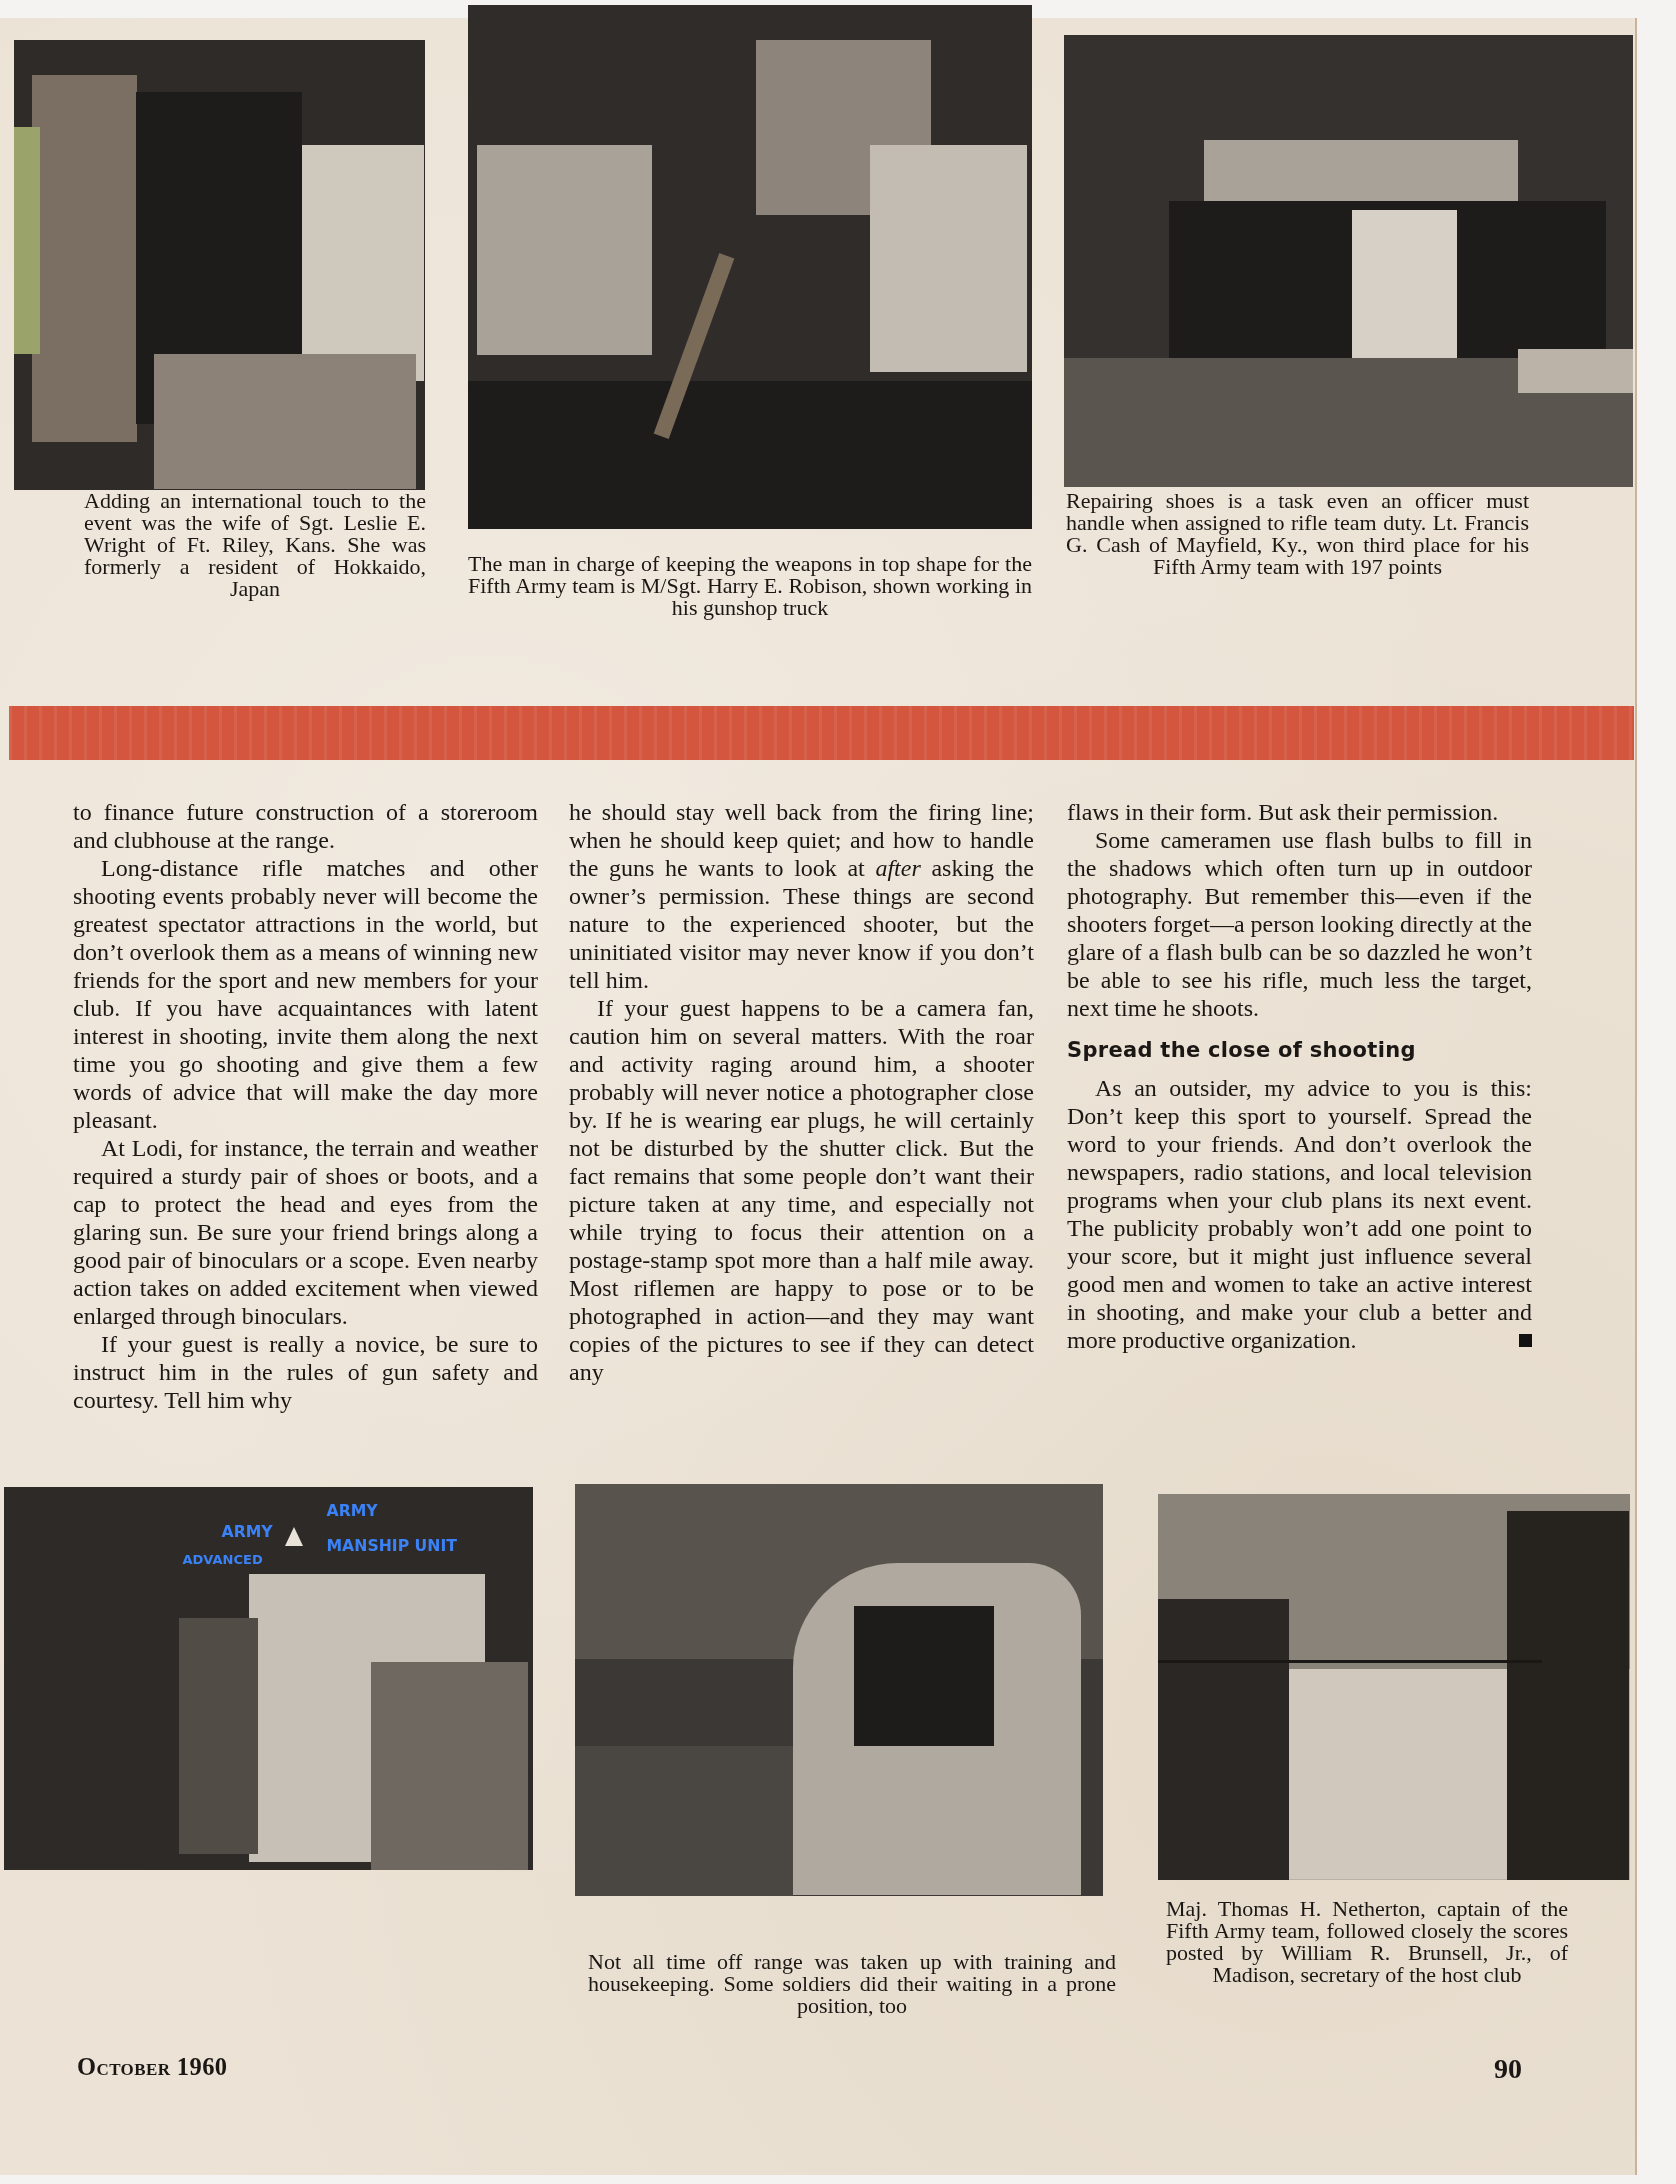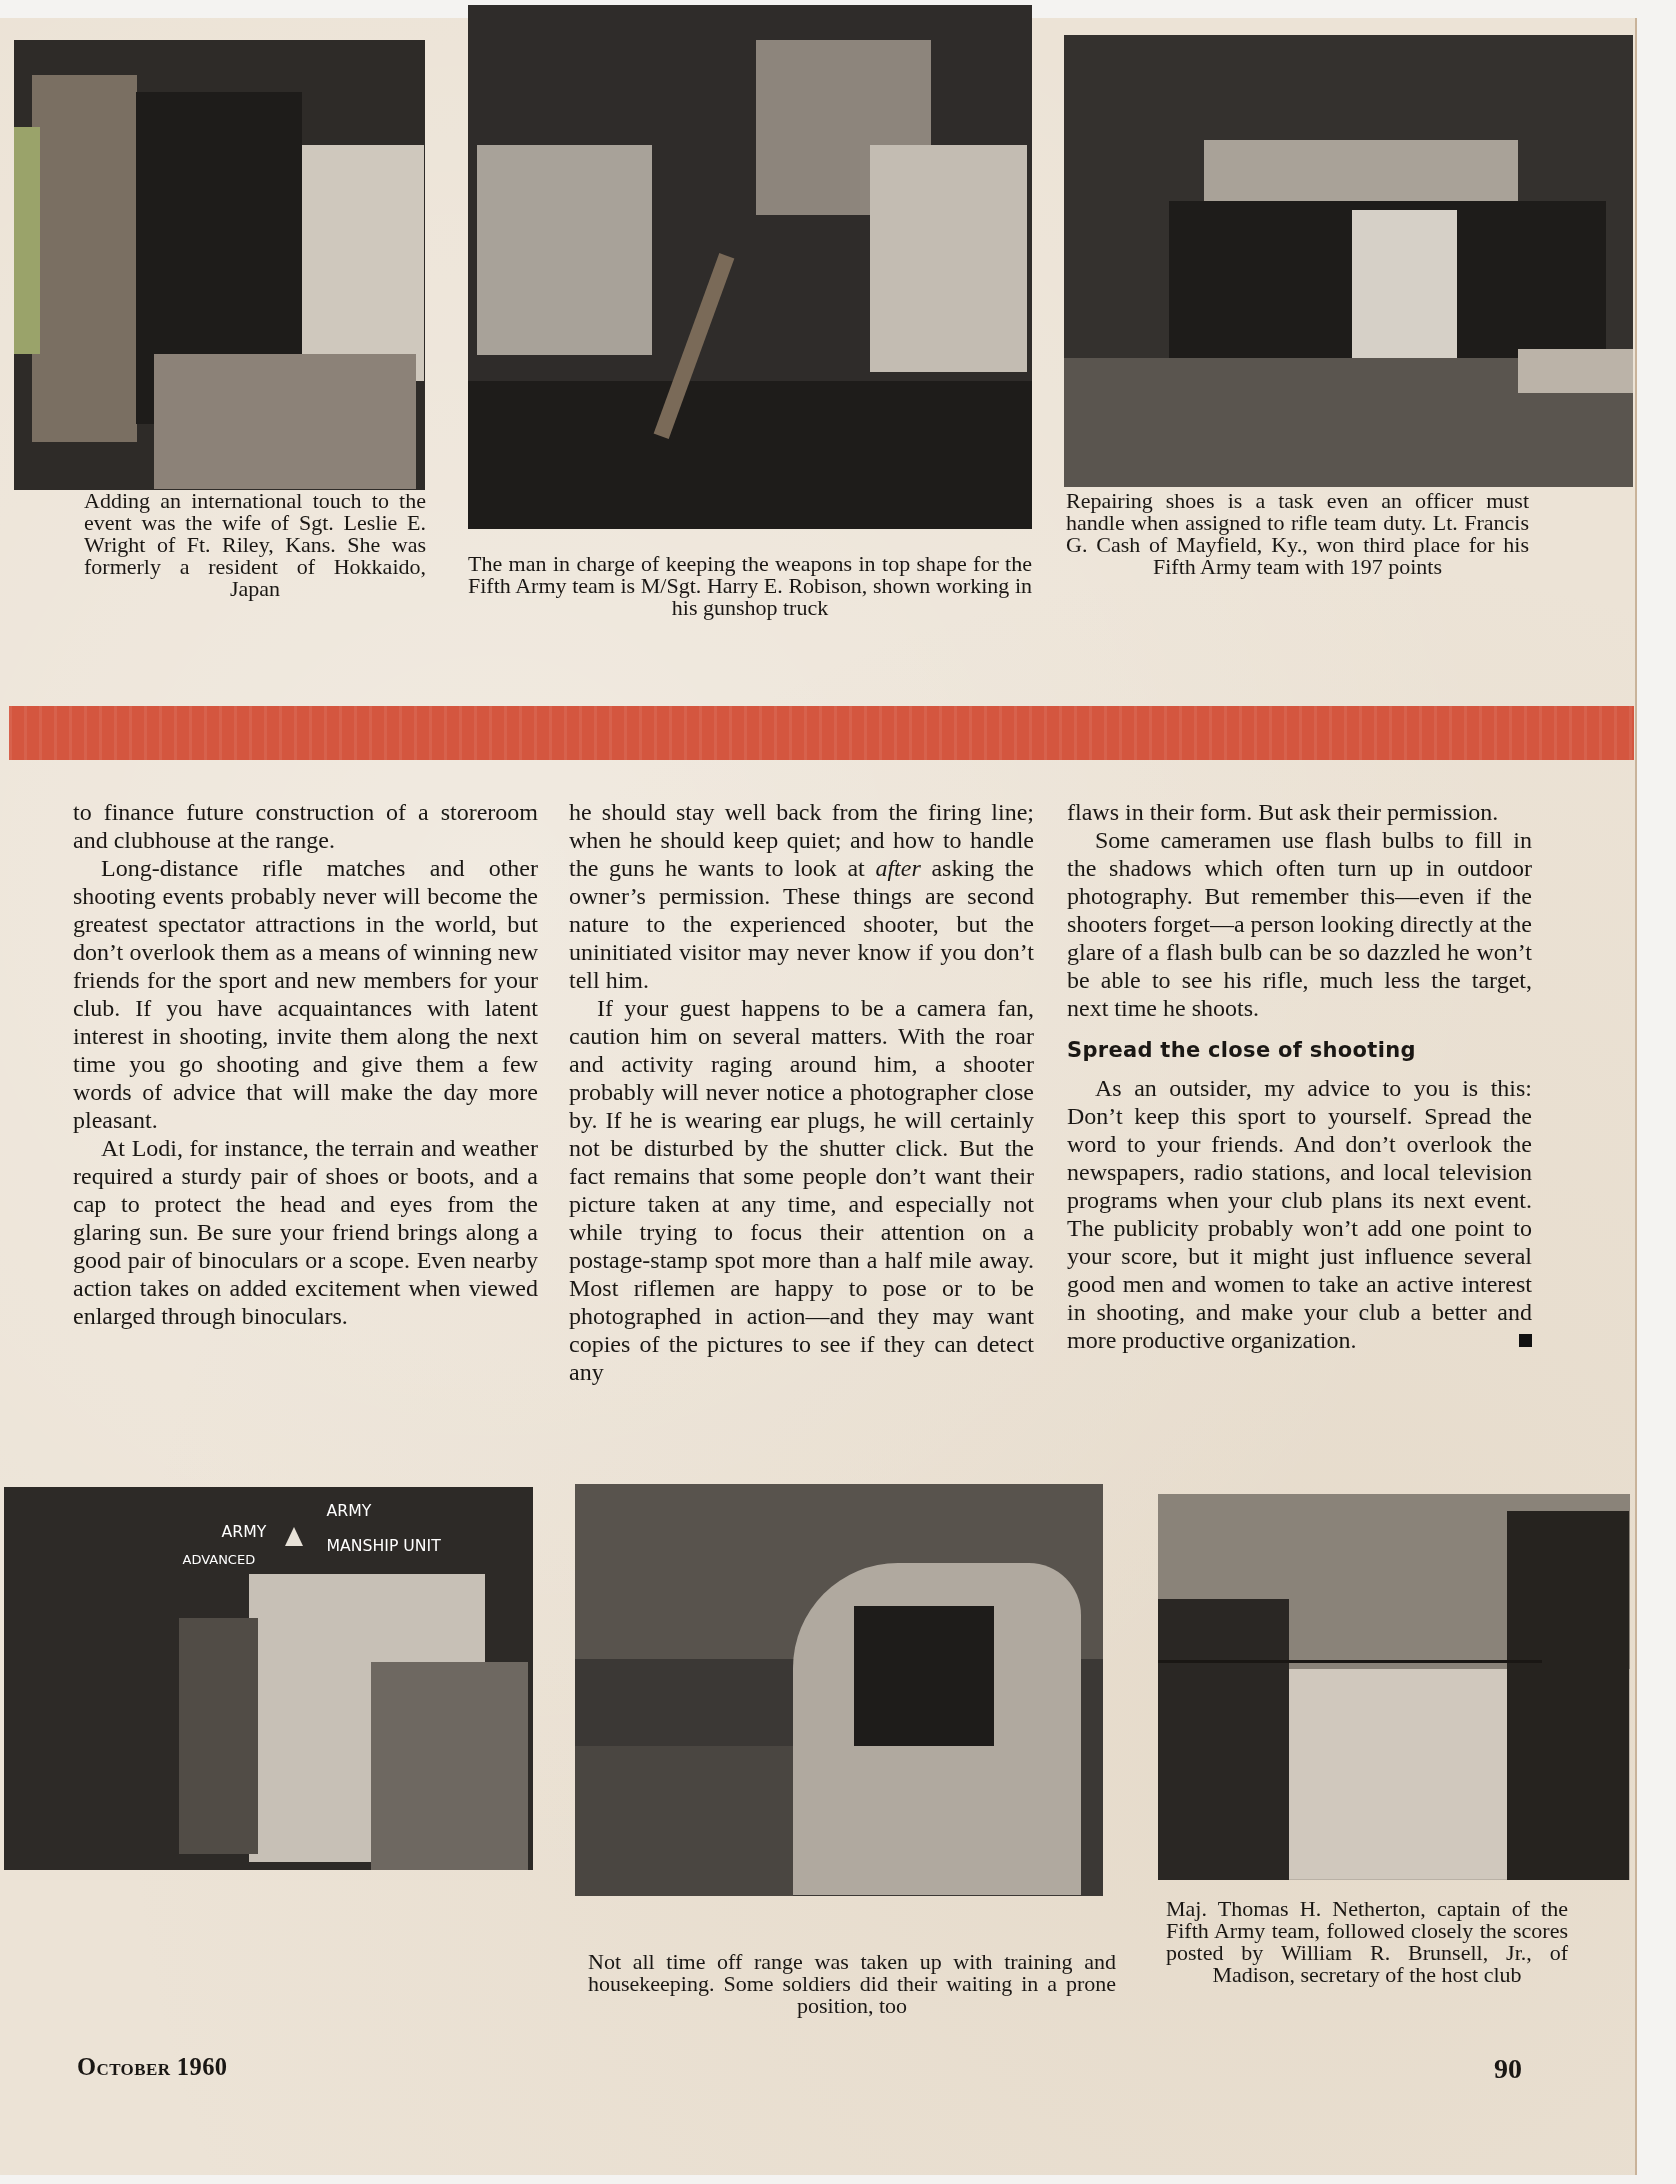--- a/index.html
+++ b/index.html
@@ -52,22 +52,22 @@
     display: inline-block; width: 13px; height: 13px; background: #111;
     float: right; margin-top: 7.9px;
   }
   .folio {
     position: absolute; top: 2035px;
     font-family: "Liberation Serif", "DejaVu Serif", serif; font-weight: 700;
   }
   .folio.left { left: 77px; font-size: 24.5px; font-variant: small-caps; letter-spacing: 0.4px; }
   .folio.right { left: 1494px; font-size: 28px; }
   .sign-text {
-    position: absolute; color: #ffffff; font-family: "DejaVu Sans", sans-serif;
-    font-size: 15.7px; font-weight: 400; text-align: right;
+    position: absolute; color: #3b82f6; font-family: "DejaVu Sans", sans-serif;
+    font-size: 15.7px; font-weight: 700; text-align: right;
   }
 </style>
 </head>
 <body>
 
 <div class="page">
 
   <div class="photo" style="left:14px; top:22px; width:411px; height:450px; background:#2e2b28;">
     <div class="shade-a" style="left:17.5px;top:35px;width:105px;height:367px;background:#7a6f62;"></div>
     <div class="shade-c" style="left:122px;top:52px;width:166px;height:332px;"></div>
@@ -93,20 +93,21 @@
   <div class="caption" style="left:84px; top:472px; width:342px;">Adding an international touch to the event was the wife of Sgt. Leslie E. Wright of Ft. Riley, Kans. She was formerly a resident of Hokkaido, Japan</div>
   <div class="caption" style="left:468px; top:535px; width:564px;">The man in charge of keeping the weapons in top shape for the Fifth Army team is M/Sgt. Harry E. Robison, shown working in his gunshop truck</div>
   <div class="caption" style="left:1066px; top:472px; width:463px;">Repairing shoes is a task even an officer must handle when assigned to rifle team duty. Lt. Francis G. Cash of Mayfield, Ky., won third place for his Fifth Army team with 197 points</div>
 
   <div class="banner"></div>
 
   <div class="col" style="left:73px;">
     <p class="cont">to finance future construction of a storeroom and clubhouse at the range.</p>
     <p class="indent">Long-distance rifle matches and other shooting events probably never will become the greatest spectator attractions in the world, but don’t overlook them as a means of winning new friends for the sport and new members for your club. If you have acquaintances with latent interest in shooting, invite them along the next time you go shooting and give them a few words of advice that will make the day more pleasant.</p>
     <p class="indent">At Lodi, for instance, the terrain and weather required a sturdy pair of shoes or boots, and a cap to protect the head and eyes from the glaring sun. Be sure your friend brings along a good pair of binoculars or a scope. Even nearby action takes on added excitement when viewed enlarged through binoculars.</p>
+    <p class="indent">If your guest is really a novice, be sure to instruct him in the rules of gun safety and courtesy. Tell him why</p>
   </div>
 
   <div class="col" style="left:569px;">
     <p class="cont"><span>he should stay well back from the firing line; when he should keep quiet; and how to handle the guns he wants to look at </span><em>after</em><span> asking the owner’s permission. These things are second nature to the experienced shooter, but the uninitiated visitor may never know if you don’t tell him.</span></p>
     <p class="indent">If your guest happens to be a camera fan, caution him on several matters. With the roar and activity raging around him, a shooter probably will never notice a photographer close by. If he is wearing ear plugs, he will certainly not be disturbed by the shutter click. But the fact remains that some people don’t want their picture taken at any time, and especially not while trying to focus their attention on a postage-stamp spot more than a half mile away. Most riflemen are happy to pose or to be photographed in action—and they may want copies of the pictures to see if they can detect any</p>
   </div>
 
   <div class="col" style="left:1067px;">
     <p class="cont">flaws in their form. But ask their permission.</p>
     <p class="indent">Some cameramen use flash bulbs to fill in the shadows which often turn up in outdoor photography. But remember this—even if the shooters forget—a person looking directly at the glare of a flash bulb can be so dazzled he won’t be able to see his rifle, much less the target, next time he shoots.</p>

